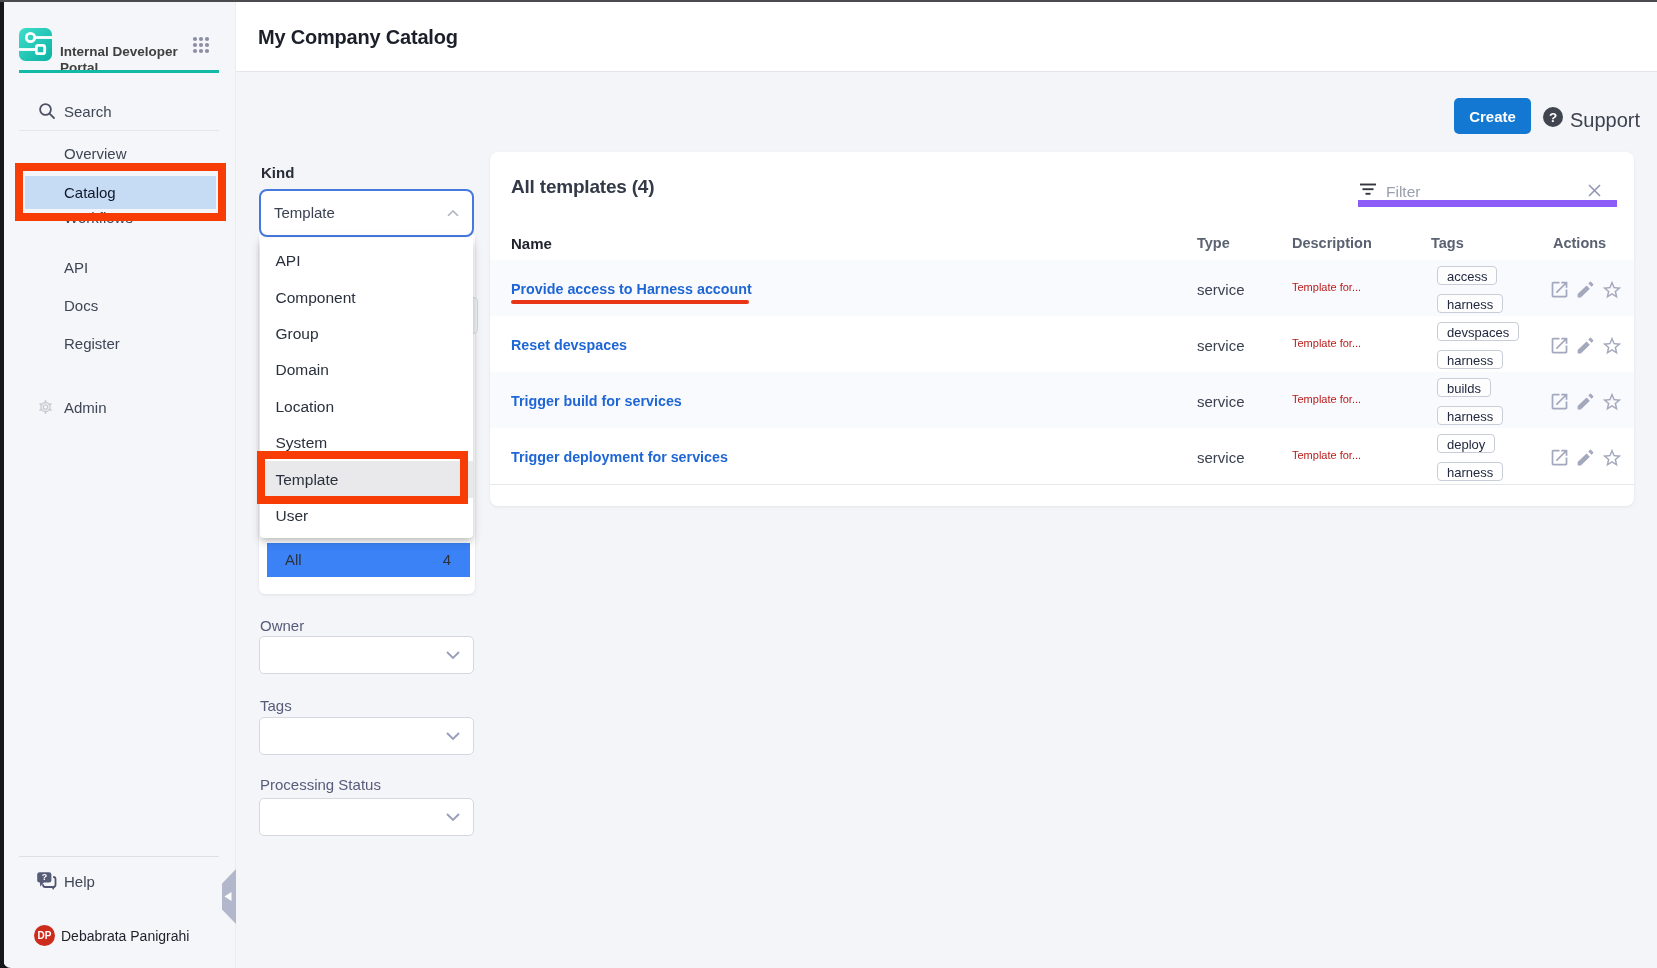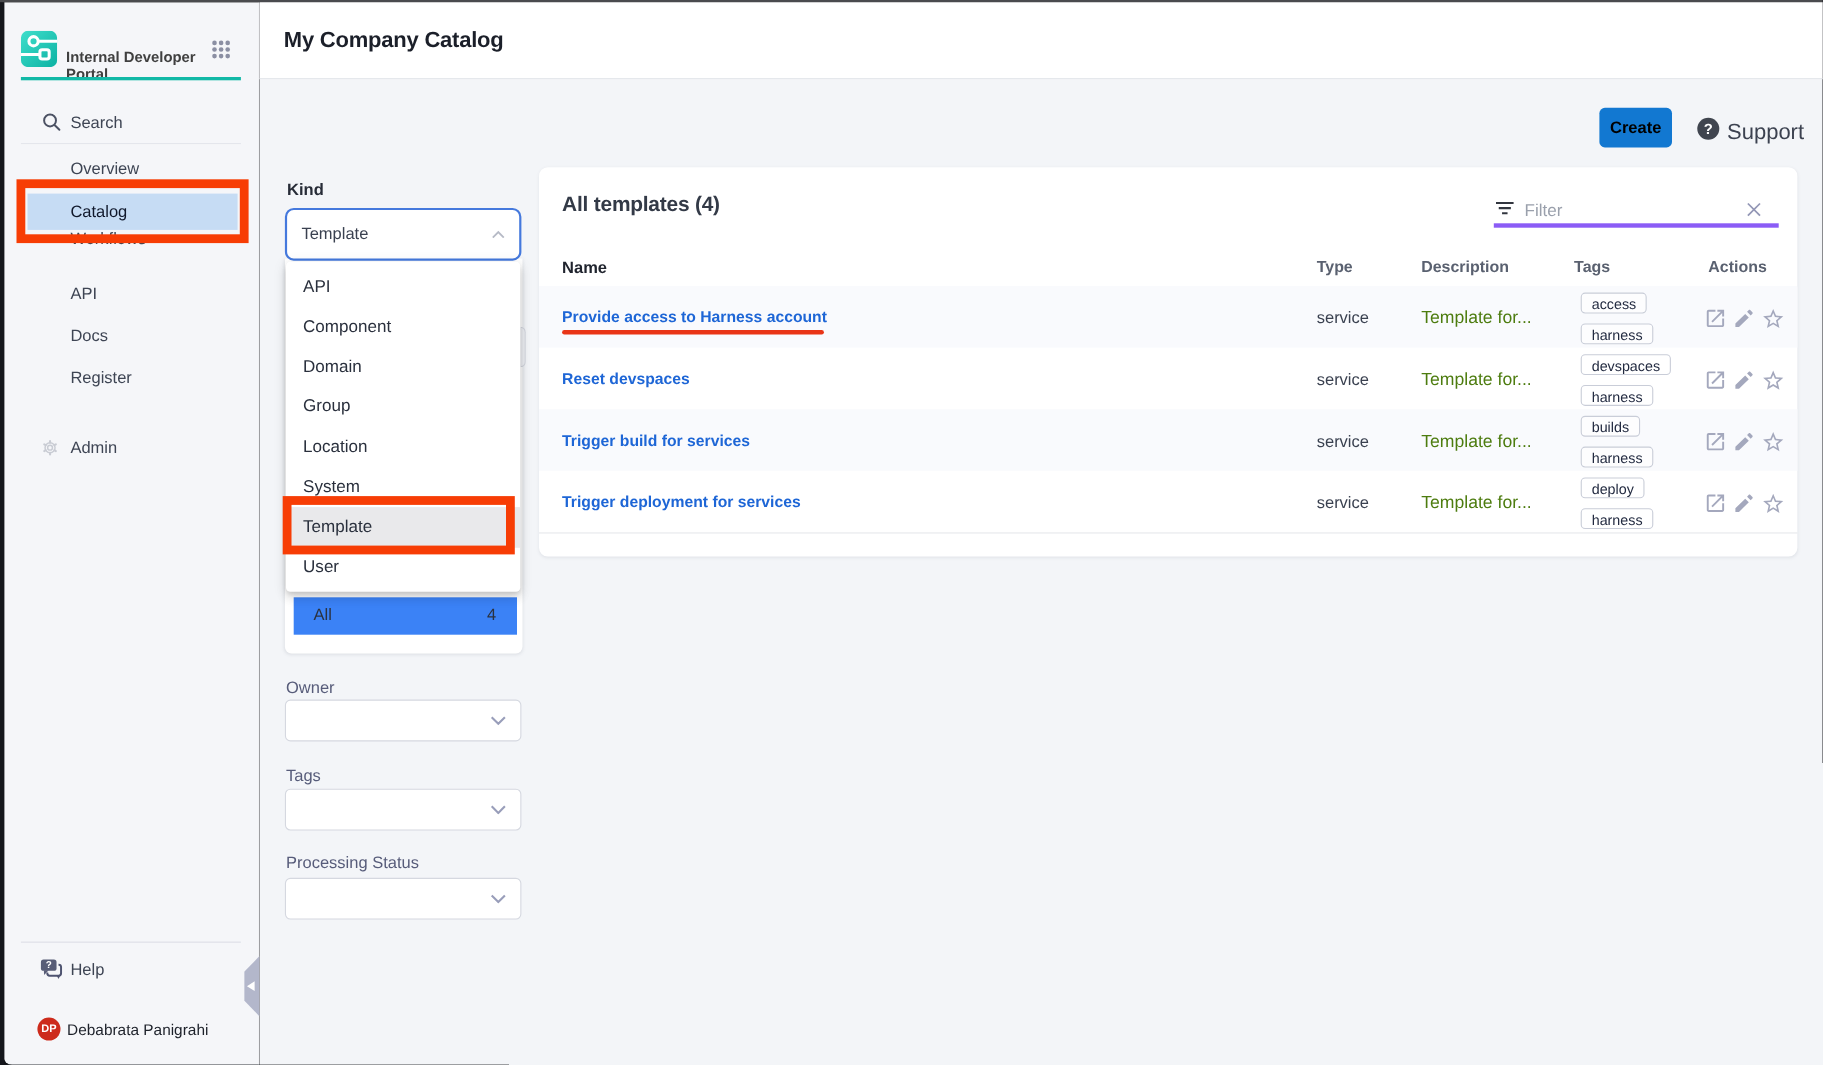--- a/index.html
+++ b/index.html
@@ -23,21 +23,21 @@
   #catalog-redbox { left:12px; top:161px; width:211px; height:58px; border:8px solid #f73d05; z-index:12; }
   #side-div1 { left:16px; top:128px; width:200px; height:1px; background:#e4e6ec; }
   #side-div2 { left:16px; top:853.5px; width:200px; height:1px; background:#dddfe7; }
   #collapse-handle { left:218.5px; top:867px; z-index:11; }
   #avatar { left:31px; top:922.5px; width:21px; height:21px; border-radius:50%; background:#cd2b1c; color:#fff; font-size:10px; font-weight:bold; display:flex; align-items:center; justify-content:center; }
   #username { left:58px; top:926px; font-size:14px; color:#1d212a; }
   
   #main { left:236px; top:2px; width:1421px; height:966px; background:#f3f5f8; }
   #header { left:0; top:0; width:1421px; height:70px; background:#ffffff; border-bottom:1px solid #e3e6ea; }
   #title { position:absolute; left:22px; top:24px; font-size:20px; font-weight:bold; color:#1b1f29; letter-spacing:-0.2px; }
-  #createbtn { left:1218px; top:96px; width:66px; height:36px; background:#1278d1; border-radius:5px; color:#000000; font-size:15px; font-weight:600; display:flex; align-items:center; justify-content:center; }
+  #createbtn { left:1218px; top:96px; width:77px; height:36px; background:#1278d1; border-radius:5px; color:#ffffff; font-size:15px; font-weight:600; display:flex; align-items:center; justify-content:center; }
   #supportq { left:1307px; top:105px; width:20px; height:20px; border-radius:50%; background:#40454f; color:#fff; font-size:13.5px; font-weight:bold; display:flex; align-items:center; justify-content:center; }
   #supporttext { left:1334px; top:107px; font-size:20px; color:#3c4250; }
   
   .flabel { font-size:15px; color:#575c7a; }
   .fselect { width:215px; height:38px; background:#fff; border:1px solid #d5d8e0; border-radius:5px; }
   .chev { position:absolute; right:13px; top:50%; transform:translateY(-50%); }
   #kindlabel { left:25px; top:162px; font-size:15px; font-weight:bold; color:#272c37; }
   #kindselect { left:23px; top:187px; width:215px; height:47.5px; background:#fff; border:2px solid #4579dd; border-radius:8px; }
   #kindselect .sval { position:absolute; left:13px; top:13px; font-size:15px; color:#3a4150; }
   #kindcard { left:22.5px; top:233px; width:216px; height:359px; background:#fff; border-radius:0 0 6px 6px; box-shadow:0 1px 3px rgba(80,90,110,0.12); }
@@ -52,30 +52,30 @@
   #pslabel { left:24px; top:774px; }
   #psselect { left:23px; top:795.5px; }
   
   #menu { left:23.5px; top:236px; width:213px; height:300px; background:#fff; border-radius:4px; box-shadow:0 3px 5px -1px rgba(0,0,0,0.13), 0 6px 10px 0 rgba(0,0,0,0.09), 0 2px 12px 1px rgba(0,0,0,0.07); z-index:20; padding-top:5px; }
   .mitem { height:36.4px; display:flex; align-items:center; padding-left:16px; font-size:15.5px; color:#2a303d; }
   .mitem.sel { background:#e9e9eb; }
   #menu-redbox { left:21px; top:449px; width:211px; height:53px; border:8px solid #f73d05; z-index:21; }
   
   #tablecard { left:254px; top:149.5px; width:1144px; height:354px; background:#fff; border-radius:8px; box-shadow:0 1px 3px rgba(80,90,110,0.10); z-index:5; }
   #tabletitle { position:absolute; left:21px; top:24.5px; font-size:19px; font-weight:bold; color:#333a47; letter-spacing:-0.2px; }
-  #filterbox { position:absolute; left:868px; top:24px; width:259px; height:31px; border-bottom:4px solid #8b5cf6; }
+  #filterbox { position:absolute; left:868px; top:24px; width:259px; height:31px; border-bottom:7px solid #8b5cf6; }
   #filterbox .ph { position:absolute; left:28px; top:7px; font-size:15.5px; color:#9aa0ac; }
   .thead { position:absolute; top:83px; font-size:14.5px; color:#5a6170; font-weight:bold; }
   #th-name { left:21px; color:#20242e; font-size:15px; }
   #hdrline { position:absolute; left:0; top:108px; width:1144px; height:1px; background:#e6e8eb; }
   .trow { position:absolute; left:0; width:1144px; height:56px; }
   .trow.odd { background:#f9fafd; }
   .tlink { position:absolute; left:21px; top:21px; font-size:14.3px; font-weight:bold; color:#1e66d6; }
   .tsvc { position:absolute; left:707px; top:21px; font-size:15px; color:#3a4150; }
-  .tdesc { position:absolute; left:802px; top:21px; font-size:16px; color:#4d7c0f; }
+  .tdesc { position:absolute; left:802px; top:21px; font-size:11px; color:#b91c1c; }
   .chip { position:absolute; left:947px; height:19px; line-height:19px; border:1px solid #c9cdd8; border-radius:4px; padding:0 9px; font-size:13px; color:#222a40; background:rgba(255,255,255,0.6); }
   .chip.c1 { top:6px; } .chip.c2 { top:34px; }
   .acticons { position:absolute; left:1059px; top:calc(50% + 1.5px); transform:translateY(-50%); display:flex; align-items:center; gap:5px; }
   #botline { position:absolute; left:0; top:332.5px; width:1144px; height:1px; background:#e6e8eb; }
   #redunderline { left:275px; top:298px; width:238px; height:4px; background:#e93517; border-radius:2px; z-index:6; }
 </style>
 </head>
 <body>
 <div class="abs" id="leftstrip"></div>
 <div class="abs" id="topline"></div>
@@ -220,22 +220,22 @@
   <div class="abs flabel" id="pslabel">Processing Status</div>
   <div class="abs fselect" id="psselect">
     <svg class="chev" width="14" height="9" viewBox="0 0 14 9">
         <path d="M1 1.5 L7 7.5 L13 1.5" fill="none" stroke="#999eba" stroke-width="1.9"></path>
       </svg>
   </div>
 
   <div class="abs" id="menu">
     <div class="mitem">API</div>
     <div class="mitem">Component</div>
+    <div class="mitem">Group</div>
     <div class="mitem">Domain</div>
-    <div class="mitem">Group</div>
     <div class="mitem">Location</div>
     <div class="mitem">System</div>
     <div class="mitem sel">Template</div>
     <div class="mitem">User</div>
   </div>
   <div class="abs" id="menu-redbox"></div>
 
   <div class="abs" id="tablecard">
     <div id="tabletitle">All templates (4)</div>
     <div id="filterbox">

